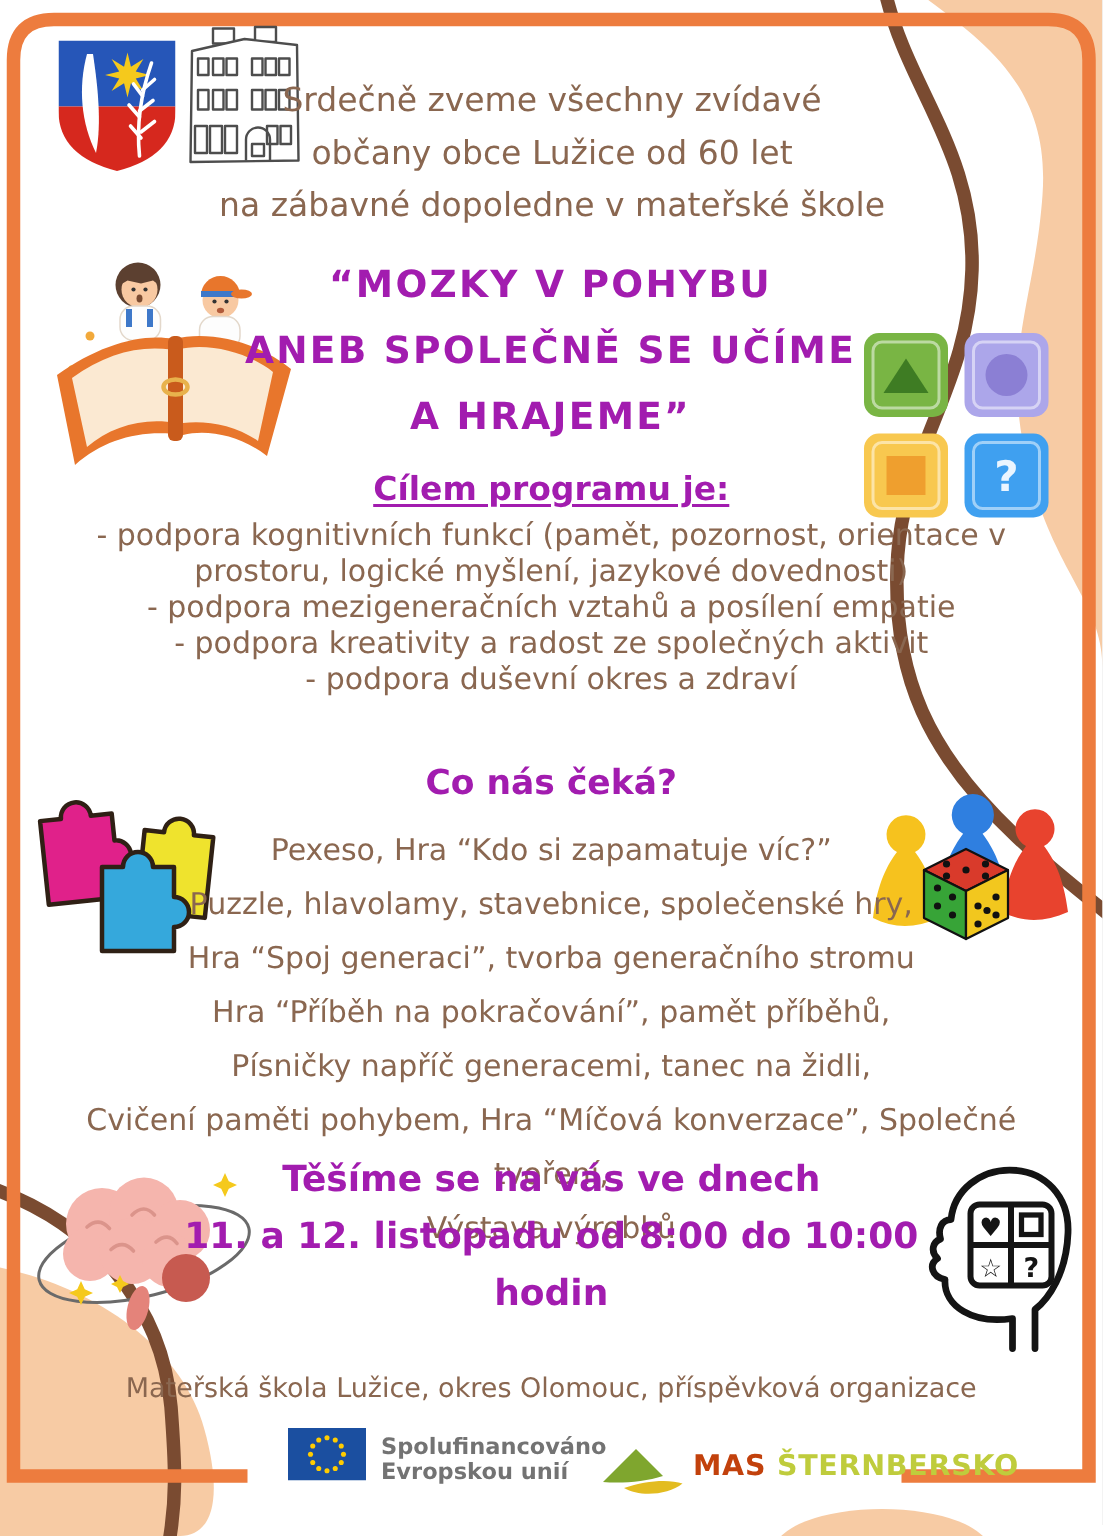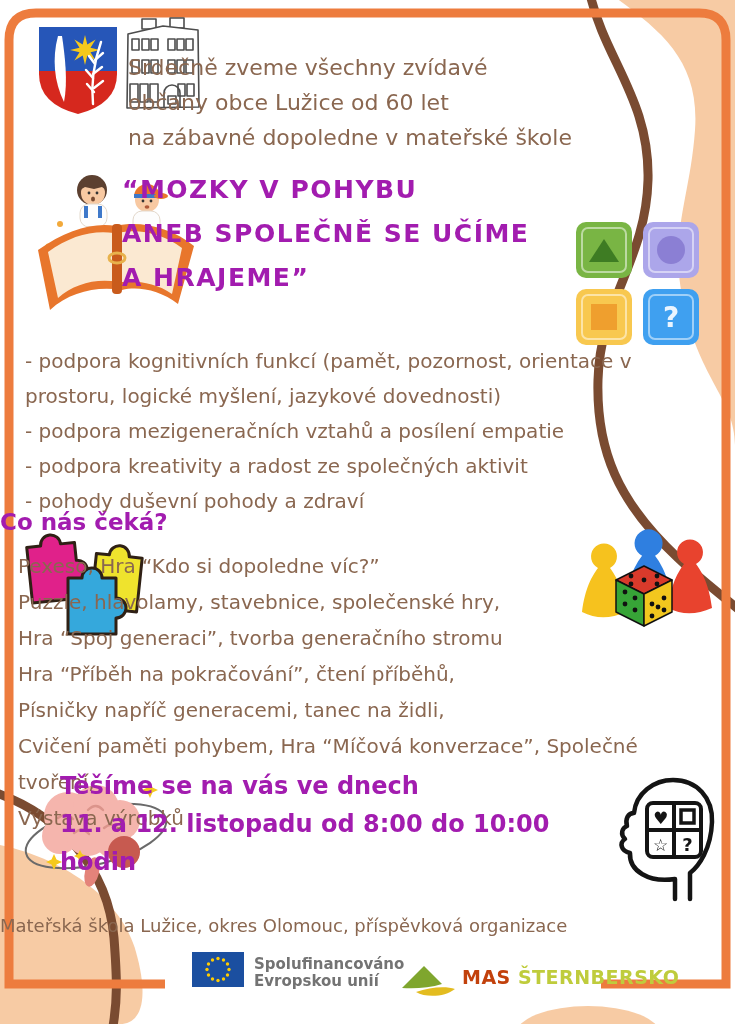--- a/index.html
+++ b/index.html
@@ -1,30 +1,30 @@
 <!DOCTYPE html>
 <html><head>
 <meta charset="utf-8">
 <style>
   html,body{margin:0;padding:0;background:#e9e9e9}
   .page{position:relative;width:735px;height:1024px;background:#ffffff;overflow:hidden;
         font-family:"DejaVu Sans",sans-serif;margin:0 auto}
   .abs{position:absolute}
-  .center{text-align:left}
+  .center{text-align:center}
   .brown{color:#8A6750}
   .blue{color:#a21caf}
   .deco{position:absolute;left:0;top:0;z-index:0}
   .lay1{z-index:1}
   .lay2{z-index:2}
 
   .intro{left:128px;top:50px;width:480px;font-size:22px;line-height:35px;font-weight:500}
   .title{left:122px;top:168px;width:490px;font-size:25px;line-height:44px;font-weight:700;letter-spacing:1.5px}
   .goals-h{left:0;top:314px;width:735px;font-size:22px;font-weight:700}
   .goals-h .u{text-decoration:underline;text-underline-offset:3px}
-  .goals{left:25px;top:344px;width:685px;font-size:20px;line-height:35px;font-weight:500}
+  .goals{left:25px;top:344px;width:685px;font-size:20px;line-height:24px;font-weight:500}
   .prog-h{left:0;top:509px;width:735px;font-size:23px;font-weight:700}
   .prog{left:18px;top:548px;width:699px;font-size:20px;line-height:36px;font-weight:500}
   .closing{left:60px;top:767px;width:615px;font-size:24px;line-height:38px;font-weight:700}
   .org{left:0;top:915px;width:735px;font-size:18px;font-weight:500}
 
   .tiles{position:absolute;left:576px;top:222px;display:grid;grid-template-columns:56px 56px;gap:11px;z-index:2}
   .tile{width:56px;height:56px;border-radius:10px;position:relative;display:flex;align-items:center;justify-content:center}
   .tile::after{content:"";position:absolute;inset:5px;border:2px solid rgba(255,255,255,.5);border-radius:7px}
   .tile-green{background:#79B544}
   .tile-purple{background:#ACA6EA}
@@ -232,35 +232,38 @@
     <div>občany obce Lužice od 60 let</div>
     <div>na zábavné dopoledne v mateřské škole</div>
   </div>
 
   <div class="abs lay2 center blue title">
     <div>“MOZKY V POHYBU</div>
     <div>ANEB SPOLEČNĚ SE UČÍME</div>
     <div>A HRAJEME”</div>
   </div>
 
+  <div class="abs lay2 center blue goals-h">
+    <span class="u">Cílem programu je:</span>
+  </div>
 
   <div class="abs lay2 center brown goals">
     <div>- podpora kognitivních funkcí (pamět, pozornost, orientace v prostoru, logické myšlení, jazykové dovednosti)</div>
     <div>- podpora mezigeneračních vztahů a posílení empatie</div>
     <div>- podpora kreativity a radost ze společných aktivit</div>
-    <div>- pohody duševní pohody a zdraví</div>
+    <div>- podpora duševní okres a zdraví</div>
   </div>
 
   <div class="abs lay2 center blue prog-h">Co nás čeká?</div>
 
   <div class="abs lay2 center brown prog">
-    <div>Pexeso, Hra “Kdo si dopoledne víc?”</div>
+    <div>Pexeso, Hra “Kdo si zapamatuje víc?”</div>
     <div>Puzzle, hlavolamy, stavebnice, společenské hry,</div>
     <div>Hra “Spoj generaci”, tvorba generačního stromu</div>
-    <div>Hra “Příběh na pokračování”, čtení příběhů,</div>
+    <div>Hra “Příběh na pokračování”, pamět příběhů,</div>
     <div>Písničky napříč generacemi, tanec na židli,</div>
     <div>Cvičení paměti pohybem, Hra “Míčová konverzace”, Společné tvoření,</div>
     <div>Výstava výrobků</div>
   </div>
 
   <div class="abs lay2 center blue closing">
     <div>Těšíme se na vás ve dnech</div>
     <div>11. a 12. listopadu od 8:00 do 10:00</div>
     <div>hodin</div>
   </div>

